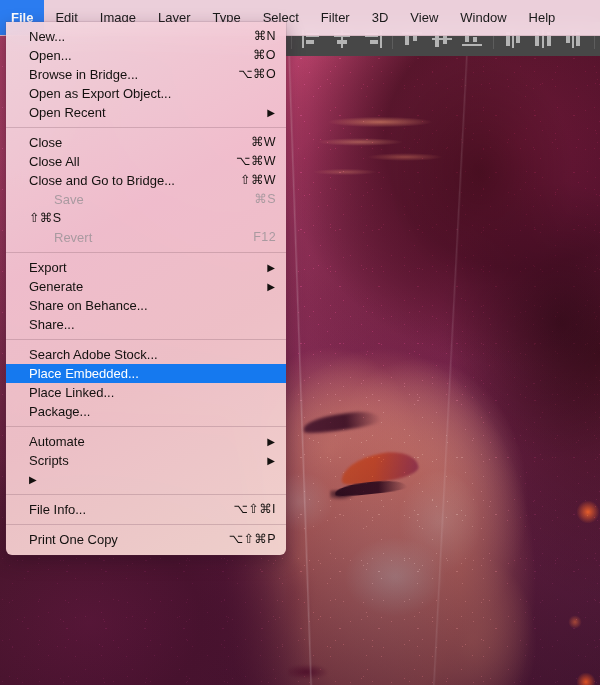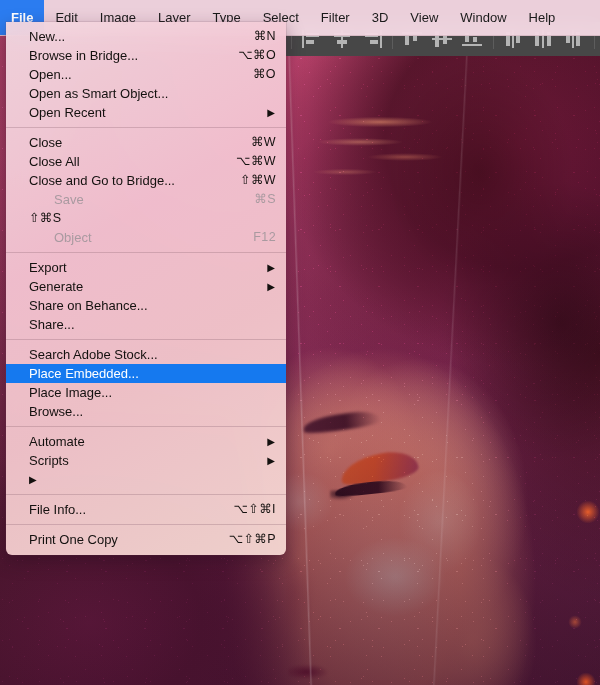--- a/index.html
+++ b/index.html
@@ -303,29 +303,29 @@
     <div class="mb-item">Window</div>
     <div class="mb-item">Help</div>
   </div>
 
 <div id="filemenu">
     <div class="mi">
       <span class="label">New...</span>
       <span class="sc">⌘N</span>
     </div>
     <div class="mi">
+      <span class="label">Open...</span>
+      <span class="sc">⌘O</span>
+    </div>
+    <div class="mi">
       <span class="label">Browse in Bridge...</span>
       <span class="sc">⌥⌘O</span>
     </div>
     <div class="mi">
-      <span class="label">Open...</span>
-      <span class="sc">⌘O</span>
-    </div>
-    <div class="mi">
-      <span class="label">Open as Smart Object...</span>
+      <span class="label">Open as Export Object...</span>
     </div>
     <div class="mi">
       <span class="label">Open Recent</span>
       <span class="arrow">▶</span>
     </div>
     <div class="sep"></div>
     <div class="mi">
       <span class="label">Close</span>
       <span class="sc">⌘W</span>
     </div>
@@ -338,21 +338,21 @@
       <span class="sc">⇧⌘W</span>
     </div>
     <div class="mi disabled">
       <span class="label">Save</span>
       <span class="sc">⌘S</span>
     </div>
     <div class="mi">
       <span class="sc">⇧⌘S</span>
     </div>
     <div class="mi disabled">
-      <span class="label">Object</span>
+      <span class="label">Revert</span>
       <span class="sc">F12</span>
     </div>
     <div class="sep"></div>
     <div class="mi">
       <span class="label">Export</span>
       <span class="arrow">▶</span>
     </div>
     <div class="mi">
       <span class="label">Generate</span>
       <span class="arrow">▶</span>
@@ -364,24 +364,24 @@
       <span class="label">Share...</span>
     </div>
     <div class="sep"></div>
     <div class="mi">
       <span class="label">Search Adobe Stock...</span>
     </div>
     <div class="mi sel">
       <span class="label">Place Embedded...</span>
     </div>
     <div class="mi">
-      <span class="label">Place Image...</span>
-    </div>
-    <div class="mi">
-      <span class="label">Browse...</span>
+      <span class="label">Place Linked...</span>
+    </div>
+    <div class="mi">
+      <span class="label">Package...</span>
     </div>
     <div class="sep"></div>
     <div class="mi">
       <span class="label">Automate</span>
       <span class="arrow">▶</span>
     </div>
     <div class="mi">
       <span class="label">Scripts</span>
       <span class="arrow">▶</span>
     </div>

